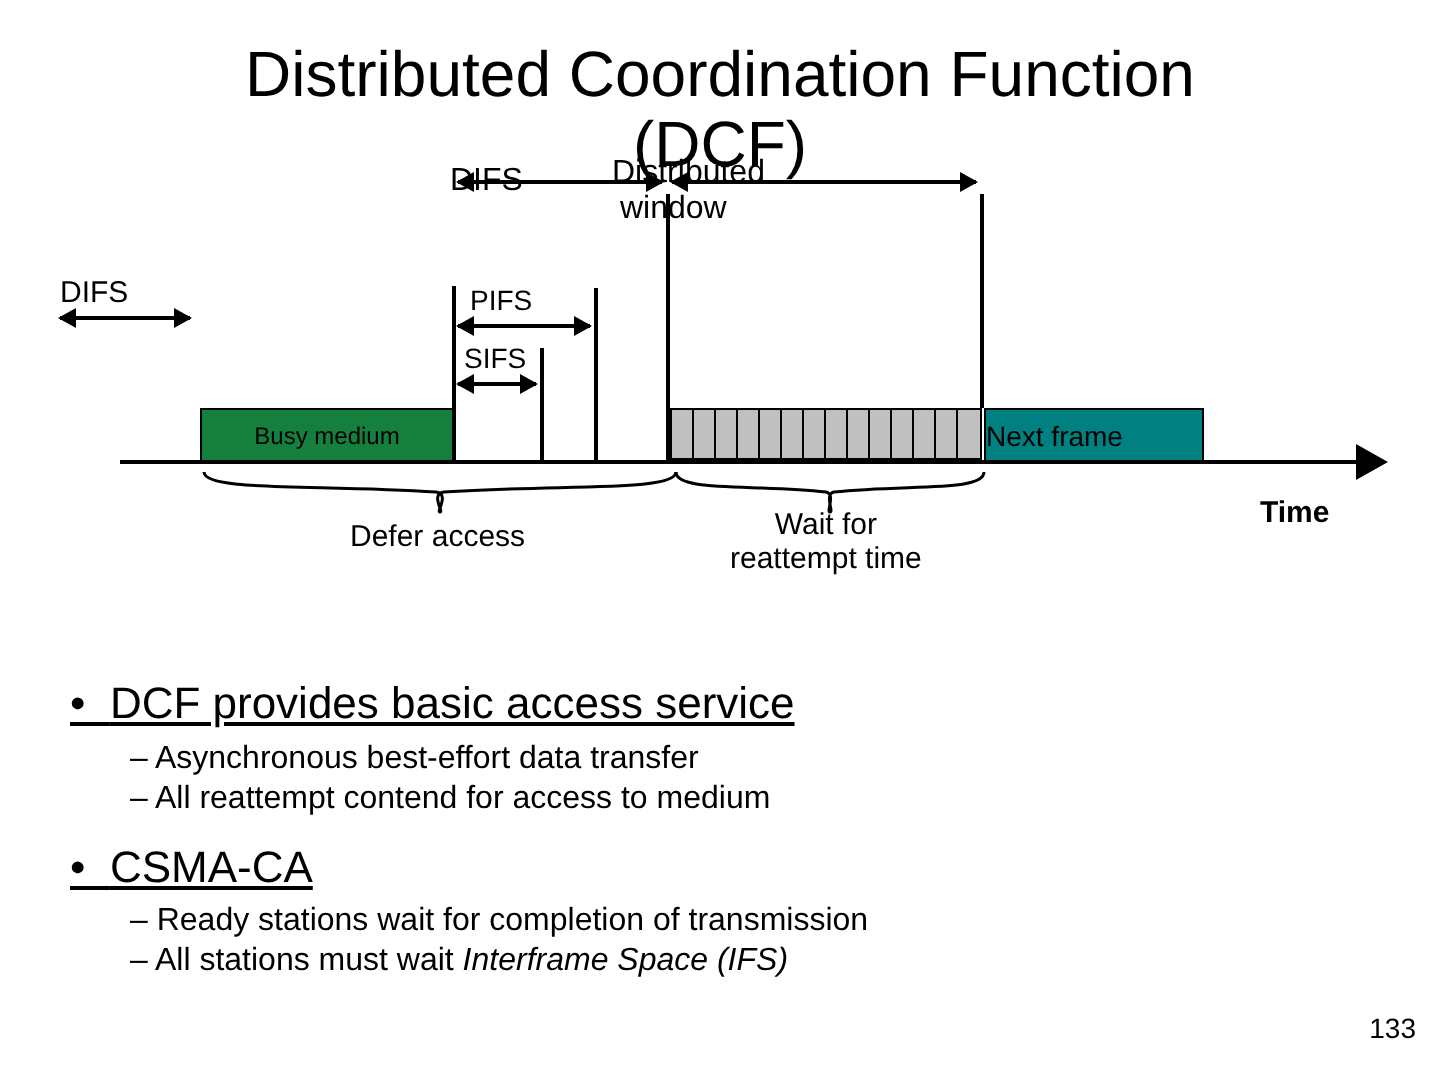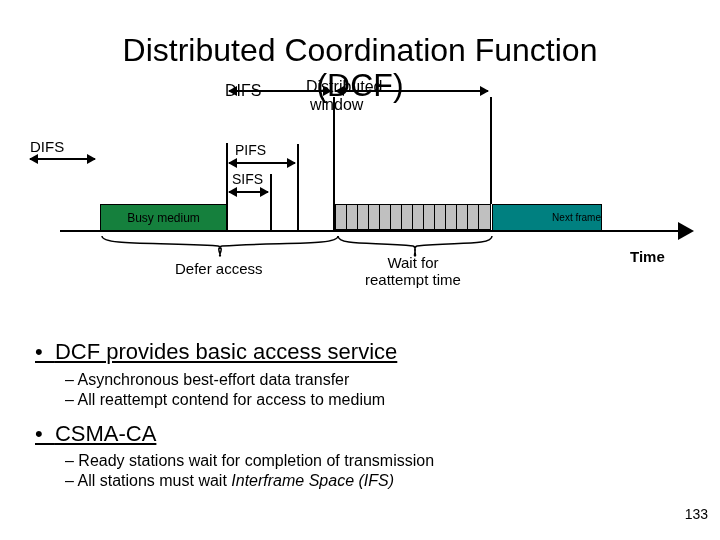--- a/index.html
+++ b/index.html
@@ -16,21 +16,21 @@
     width: 720px;
     height: 540px;
   }
   .title {
     position: absolute;
     left: 0; right: 0;
     text-align: center;
     font-size: 32px;
     line-height: 1.1;
   }
-  .title .l1 { display: block; margin-top: 33px; }
+  .title .l1 { display: block; margin-top: 20px; }
   .title .l2 { display: block; }
   .overlay-label {
     position: absolute;
     font-size: 16px;
     line-height: 18px;
   }
   .diagram {
     position: absolute;
     left: 60px;
     top: 130px;
@@ -87,22 +87,22 @@
   }
   .slot:last-child { border-right: none; }
   .nextframe {
     position: absolute;
     left: 432px;
     top: 74px;
     width: 108px;
     height: 26px;
     background: #008080;
     border: 1px solid #000;
-    font-size: 10px;
-    text-align: right;
+    font-size: 14px;
+    text-align: left;
     line-height: 26px;
   }
   
   .hspan {
     position: absolute;
     height: 0;
     border-top: 2px solid #000;
   }
   .hspan::before, .hspan::after {
     content: "";

